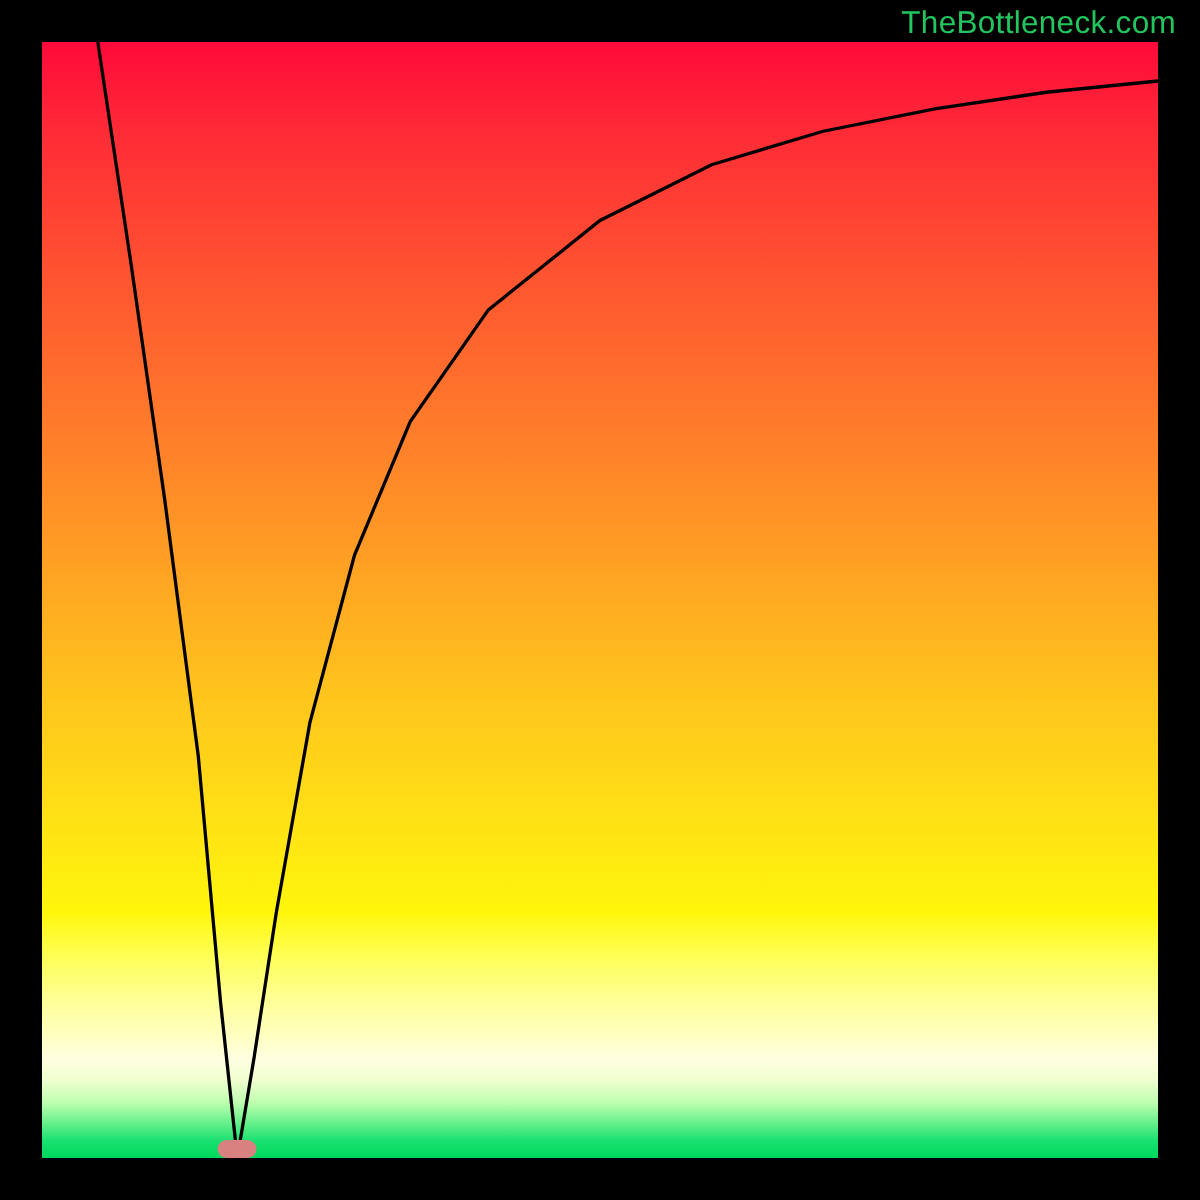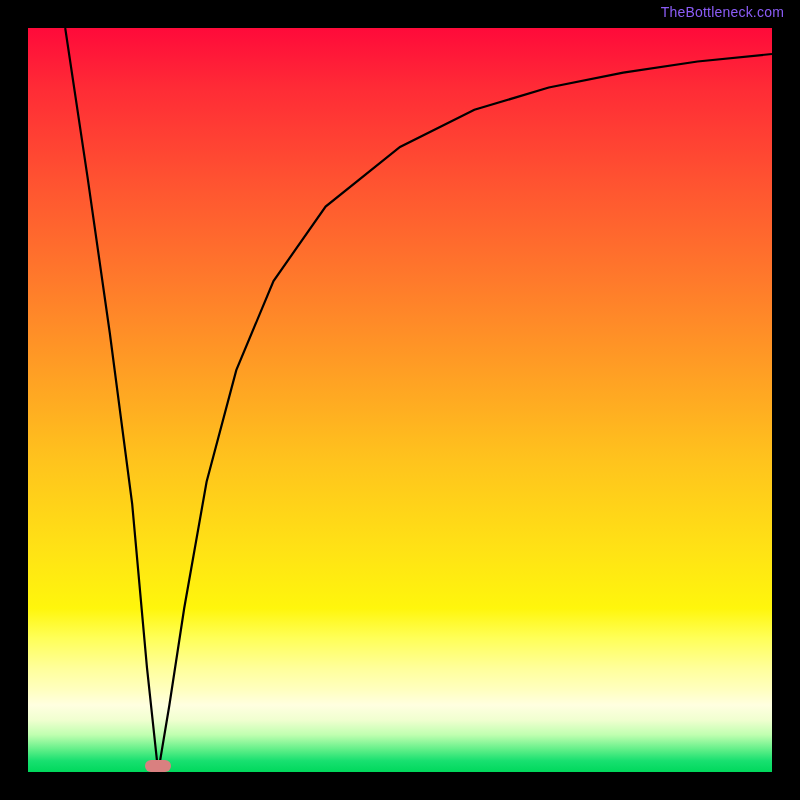--- a/index.html
+++ b/index.html
@@ -56,22 +56,22 @@
   }
   .marker {
     position: absolute;
     background: #d98080;
     border-radius: 6px;
   }
   .watermark {
     position: absolute;
     top: 4px;
     right: 16px;
-    color: #8b5cf6;
-    font-size: 14px;
+    color: #22c55e;
+    font-size: 21px;
     letter-spacing: 0.2px;
     text-align: right;
   }
 </style>
 </head>
 <body>
 
 <div class="outer">
   <div class="plot-area">
     <div class="gradient"></div>

